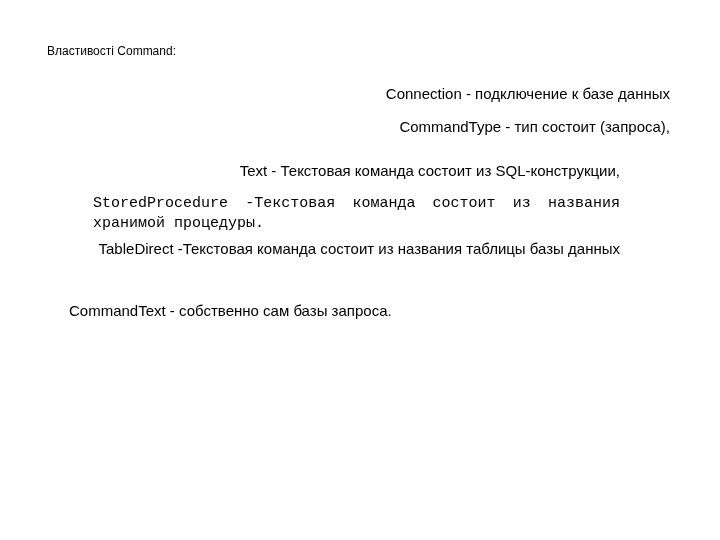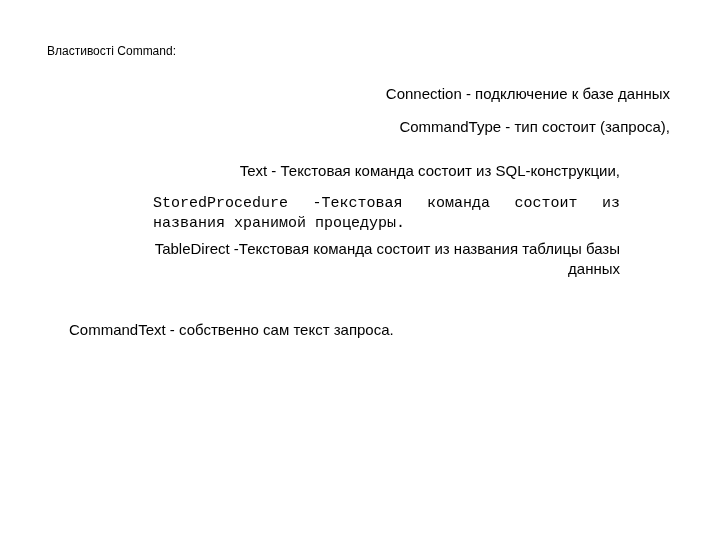--- a/index.html
+++ b/index.html
@@ -16,21 +16,21 @@
       line-height: 1.3;
     }
     .title {
       font-size: 12px;
       margin-bottom: 24px;
     }
     .indent1 {
       margin-left: 22px;
     }
     .indent2 {
-      margin-left: 106px;
+      margin-left: 46px;
       margin-right: 50px;
     }
     .para {
       margin-bottom: 14px;
       text-align: right;
     }
     .para-tight {
       margin-bottom: 6px;
       font-family: Liberation Mono, monospace;
     }
@@ -48,13 +48,13 @@
 
 <div class="indent1 para">Connection - подключение к базе данных</div>
 <div class="indent1 para">CommandType - тип состоит (запроса),</div>
 
 <div style="height:10px;"></div>
 
 <div class="indent2 para">Text - Текстовая команда состоит из SQL-конструкции,</div>
 <div class="indent2 para-tight justify">StoredProcedure -Текстовая команда состоит из названия хранимой процедуры.</div>
 <div class="indent2 para">TableDirect -Текстовая команда состоит из названия таблицы базы данных</div>
 
-<div class="indent1 mt-lg">CommandText - собственно сам текст запроса.</div>
+<div class="indent1 mt-lg">CommandText - собственно сам базы запроса.</div>
 
 </body></html>

